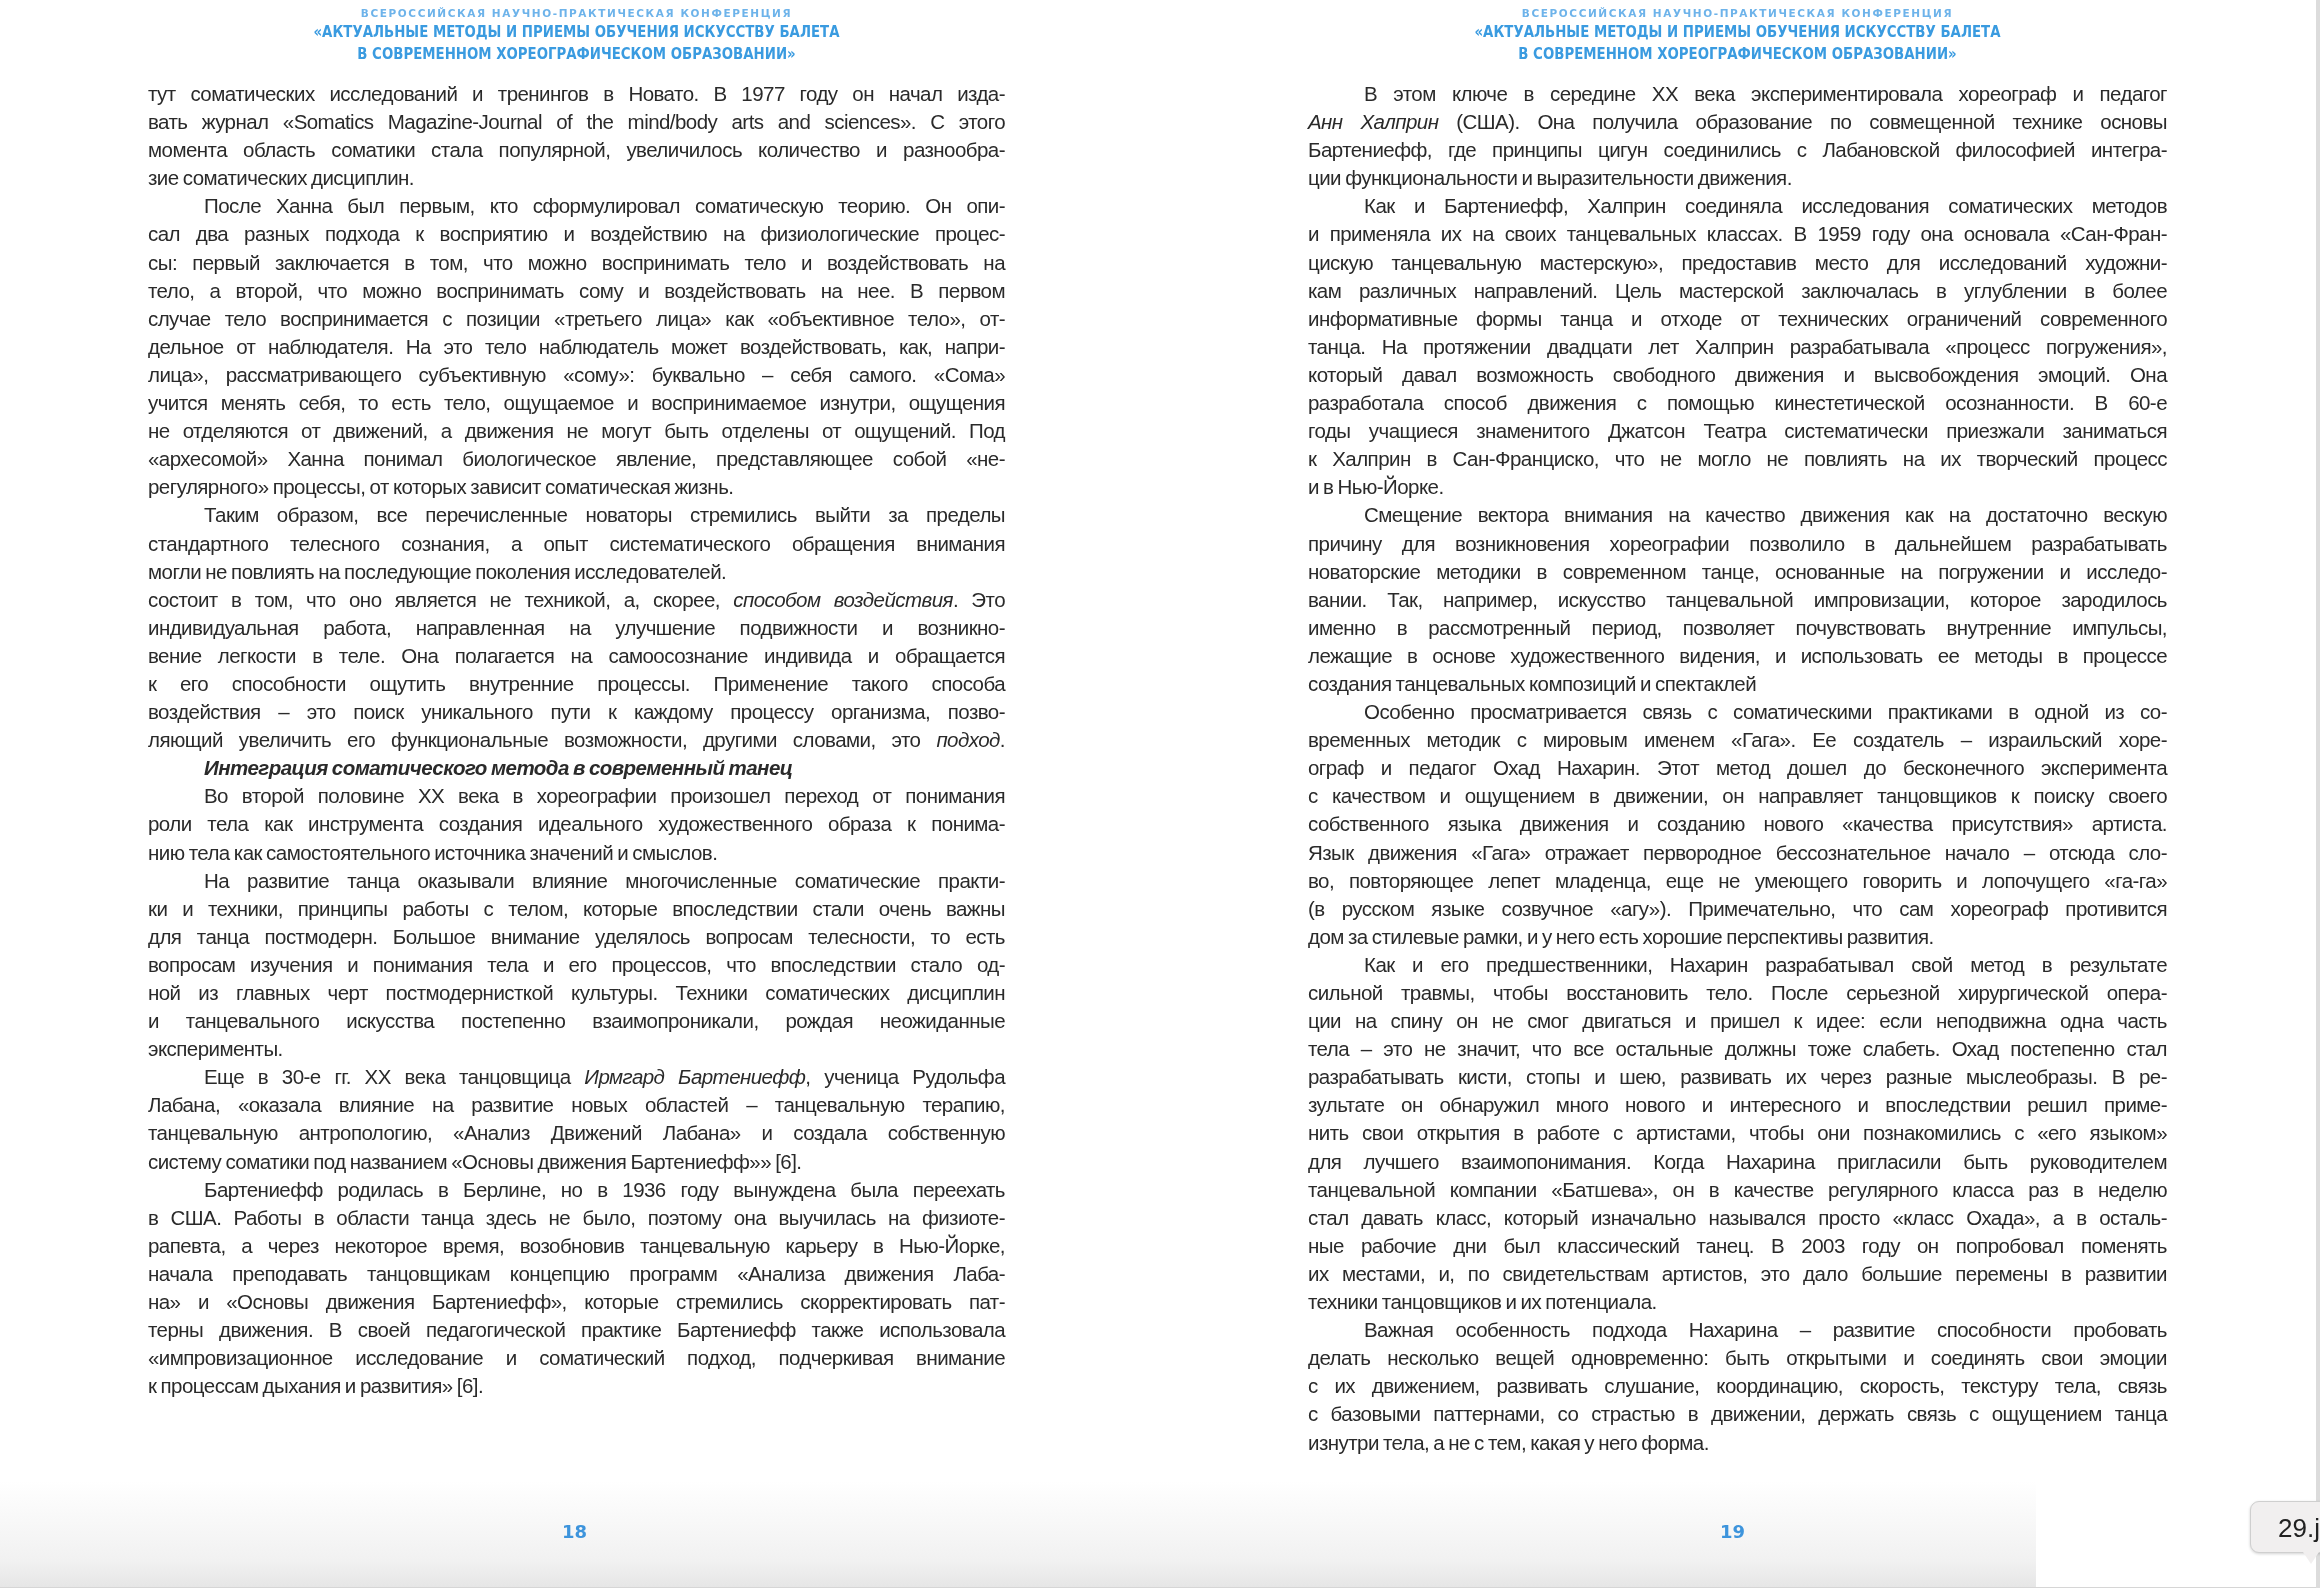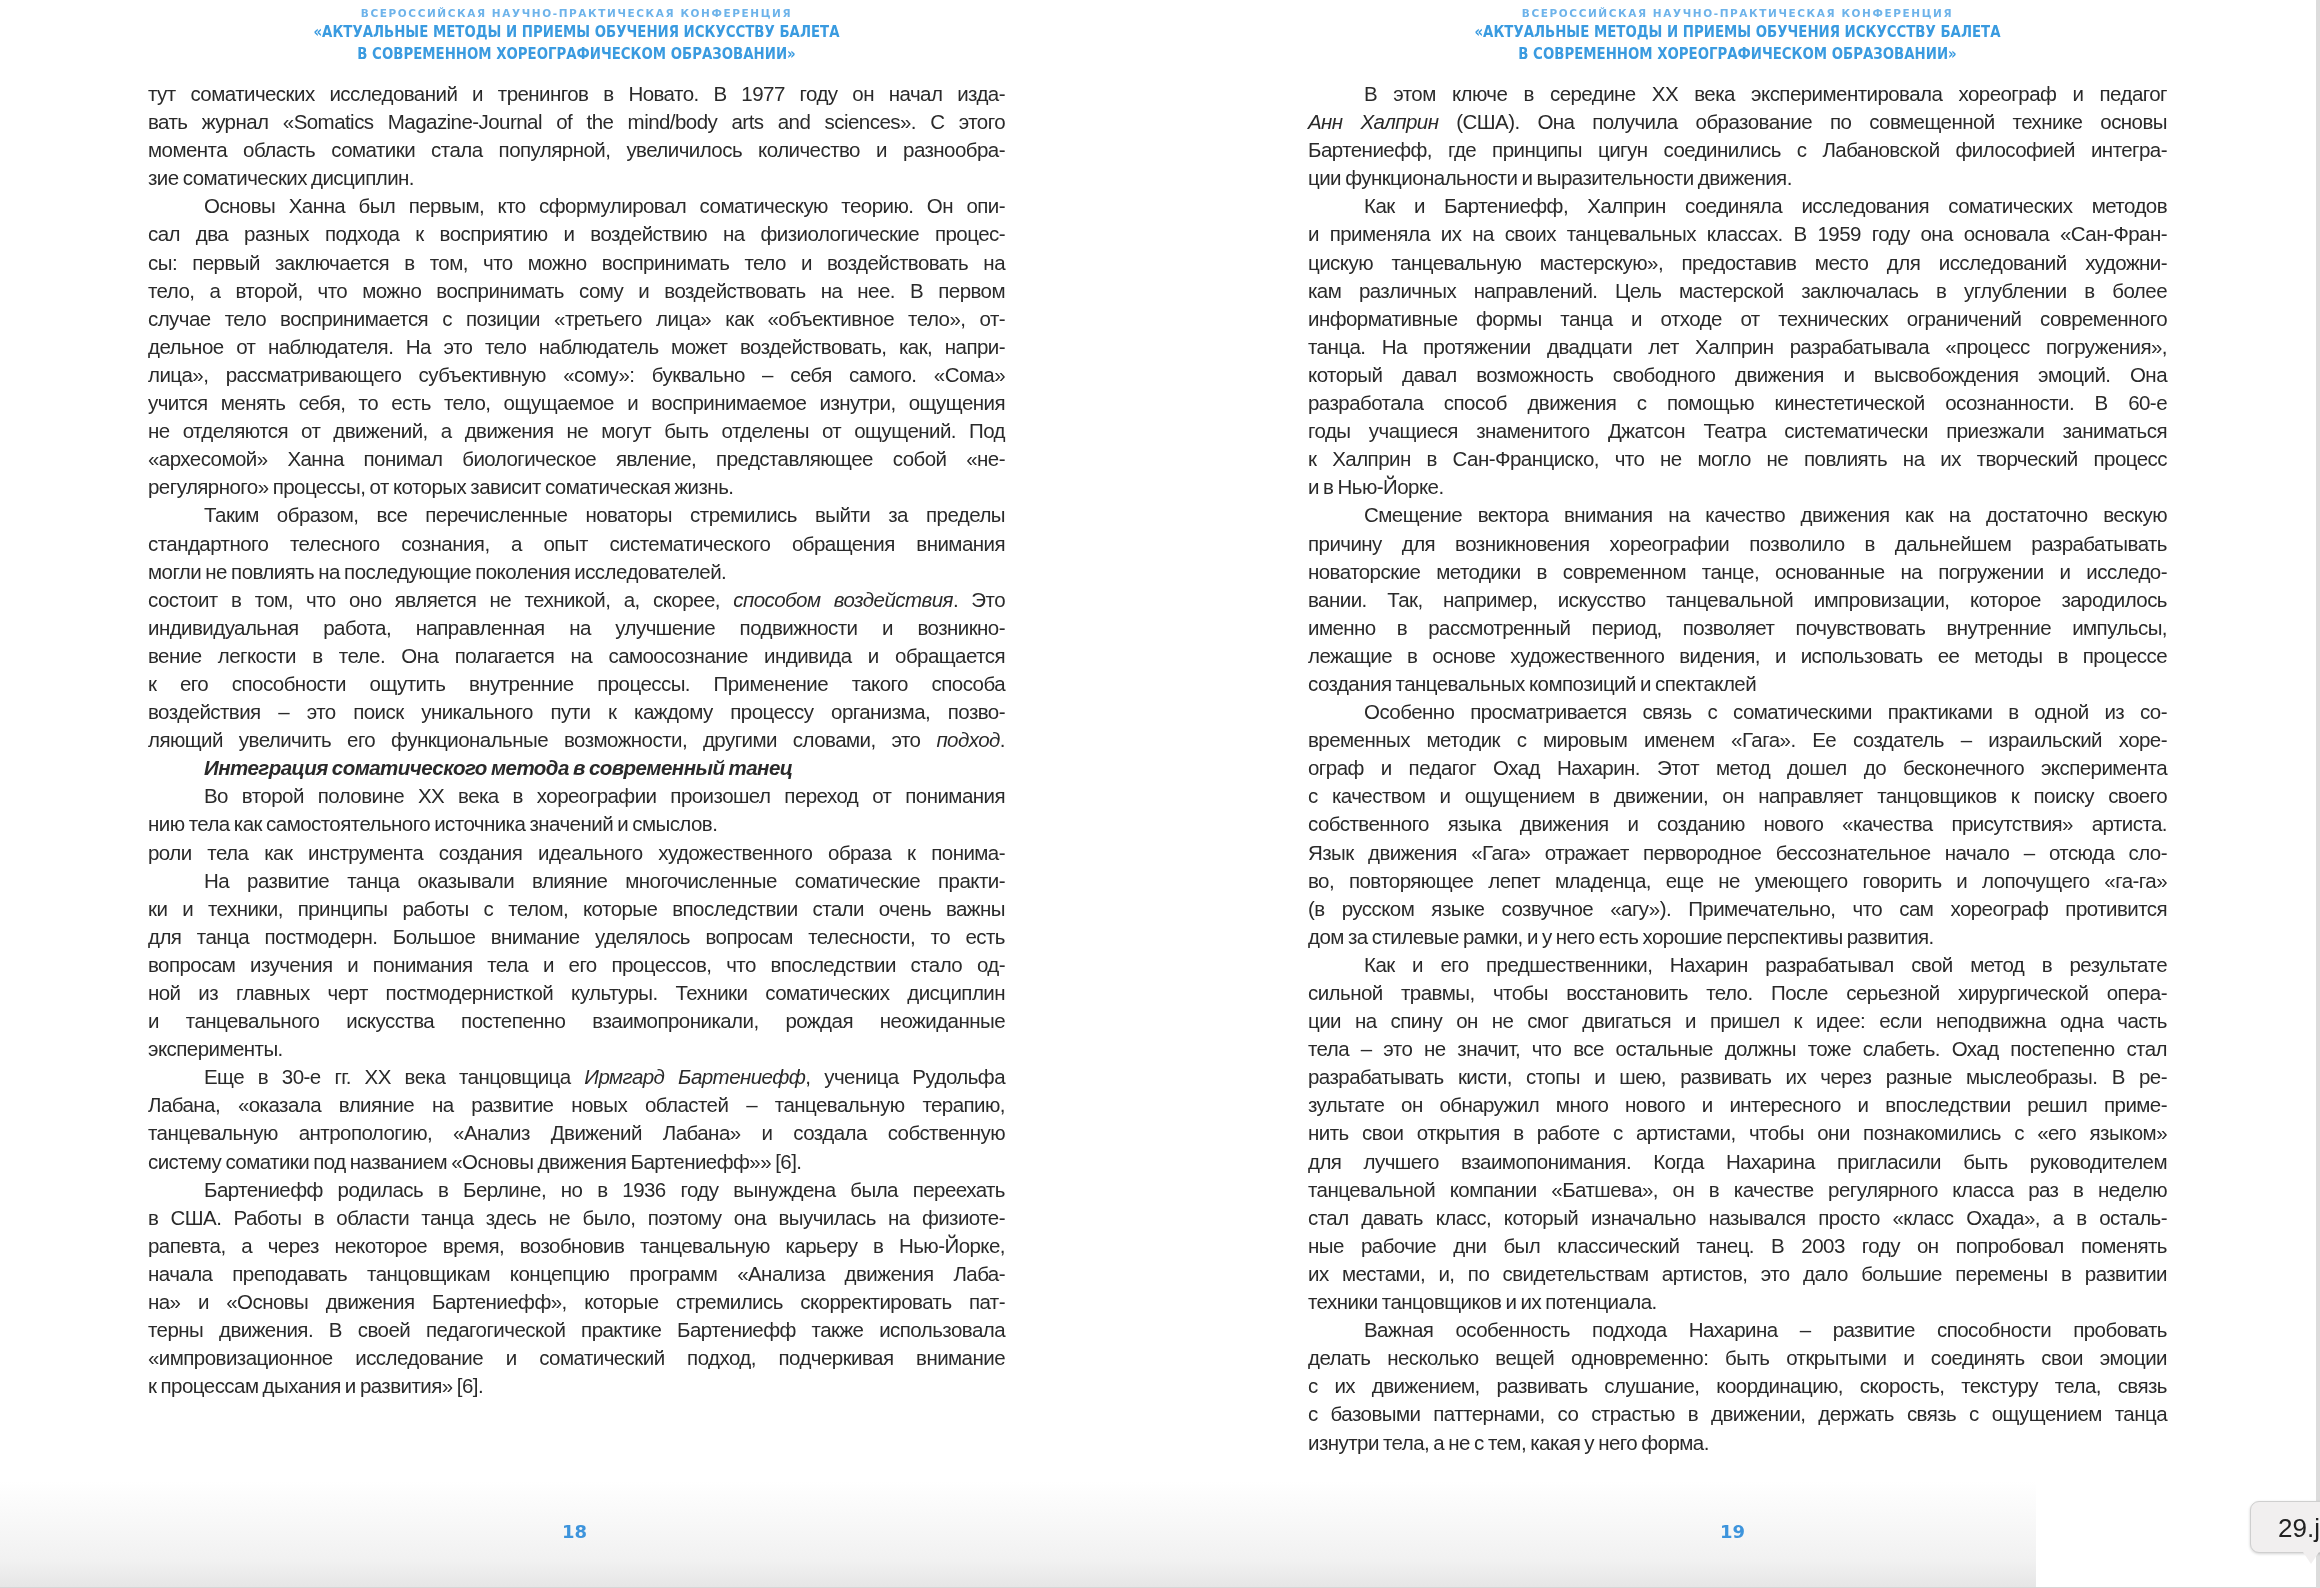--- a/index.html
+++ b/index.html
@@ -77,21 +77,21 @@
     <div class="header">
       <div class="conf">ВСЕРОССИЙСКАЯ НАУЧНО-ПРАКТИЧЕСКАЯ КОНФЕРЕНЦИЯ</div>
       <div class="title">«АКТУАЛЬНЫЕ МЕТОДЫ И ПРИЕМЫ ОБУЧЕНИЯ ИСКУССТВУ БАЛЕТА</div>
       <div class="title">В СОВРЕМЕННОМ ХОРЕОГРАФИЧЕСКОМ ОБРАЗОВАНИИ»</div>
     </div>
     <div class="text">
         <div class="line"><span>тут соматических исследований и тренингов в Новато. В 1977 году он начал изда-</span></div>
         <div class="line"><span>вать журнал «Somatics Magazine-Journal of the mind/body arts and sciences». С этого</span></div>
         <div class="line"><span>момента область соматики стала популярной, увеличилось количество и разнообра-</span></div>
         <div class="line last"><span>зие соматических дисциплин.</span></div>
-        <div class="line indent"><span>Основы Ханна был первым, кто сформулировал соматическую теорию. Он опи-</span></div>
+        <div class="line indent"><span>После Ханна был первым, кто сформулировал соматическую теорию. Он опи-</span></div>
         <div class="line"><span>сал два разных подхода к восприятию и воздействию на физиологические процес-</span></div>
         <div class="line"><span>сы: первый заключается в том, что можно воспринимать тело и воздействовать на</span></div>
         <div class="line"><span>тело, а второй, что можно воспринимать сому и воздействовать на нее. В первом</span></div>
         <div class="line"><span>случае тело воспринимается с позиции «третьего лица» как «объективное тело», от-</span></div>
         <div class="line"><span>дельное от наблюдателя. На это тело наблюдатель может воздействовать, как, напри-</span></div>
         <div class="line"><span>лица», рассматривающего субъективную «сому»: буквально – себя самого. «Сома»</span></div>
         <div class="line"><span>учится менять себя, то есть тело, ощущаемое и воспринимаемое изнутри, ощущения</span></div>
         <div class="line"><span>не отделяются от движений, а движения не могут быть отделены от ощущений. Под</span></div>
         <div class="line"><span>«архесомой» Ханна понимал биологическое явление, представляющее собой «не-</span></div>
         <div class="line last"><span>регулярного» процессы, от которых зависит соматическая жизнь.</span></div>
@@ -99,22 +99,22 @@
         <div class="line"><span>стандартного телесного сознания, а опыт систематического обращения внимания</span></div>
         <div class="line last"><span>могли не повлиять на последующие поколения исследователей.</span></div>
         <div class="line"><span>состоит в том, что оно является не техникой, а, скорее, </span><span class="it">способом воздействия</span><span>. Это</span></div>
         <div class="line"><span>индивидуальная работа, направленная на улучшение подвижности и возникно-</span></div>
         <div class="line"><span>вение легкости в теле. Она полагается на самоосознание индивида и обращается</span></div>
         <div class="line"><span>к его способности ощутить внутренние процессы. Применение такого способа</span></div>
         <div class="line"><span>воздействия – это поиск уникального пути к каждому процессу организма, позво-</span></div>
         <div class="line"><span>ляющий увеличить его функциональные возможности, другими словами, это </span><span class="it">подход</span><span>.</span></div>
         <div class="line indent heading"><span>Интеграция соматического метода в современный танец</span></div>
         <div class="line indent"><span>Во второй половине XX века в хореографии произошел переход от понимания</span></div>
+        <div class="line"><span>роли тела как инструмента создания идеального художественного образа к понима-</span></div>
         <div class="line last"><span>нию тела как самостоятельного источника значений и смыслов.</span></div>
-        <div class="line"><span>роли тела как инструмента создания идеального художественного образа к понима-</span></div>
         <div class="line indent"><span>На развитие танца оказывали влияние многочисленные соматические практи-</span></div>
         <div class="line"><span>ки и техники, принципы работы с телом, которые впоследствии стали очень важны</span></div>
         <div class="line"><span>для танца постмодерн. Большое внимание уделялось вопросам телесности, то есть</span></div>
         <div class="line"><span>вопросам изучения и понимания тела и его процессов, что впоследствии стало од-</span></div>
         <div class="line"><span>ной из главных черт постмодернисткой культуры. Техники соматических дисциплин</span></div>
         <div class="line"><span>и танцевального искусства постепенно взаимопроникали, рождая неожиданные</span></div>
         <div class="line last"><span>эксперименты.</span></div>
         <div class="line indent"><span>Еще в 30-е гг. XX века танцовщица </span><span class="it">Ирмгард Бартениефф</span><span>, ученица Рудольфа</span></div>
         <div class="line"><span>Лабана, «оказала влияние на развитие новых областей – танцевальную терапию,</span></div>
         <div class="line"><span>танцевальную антропологию, «Анализ Движений Лабана» и создала собственную</span></div>

